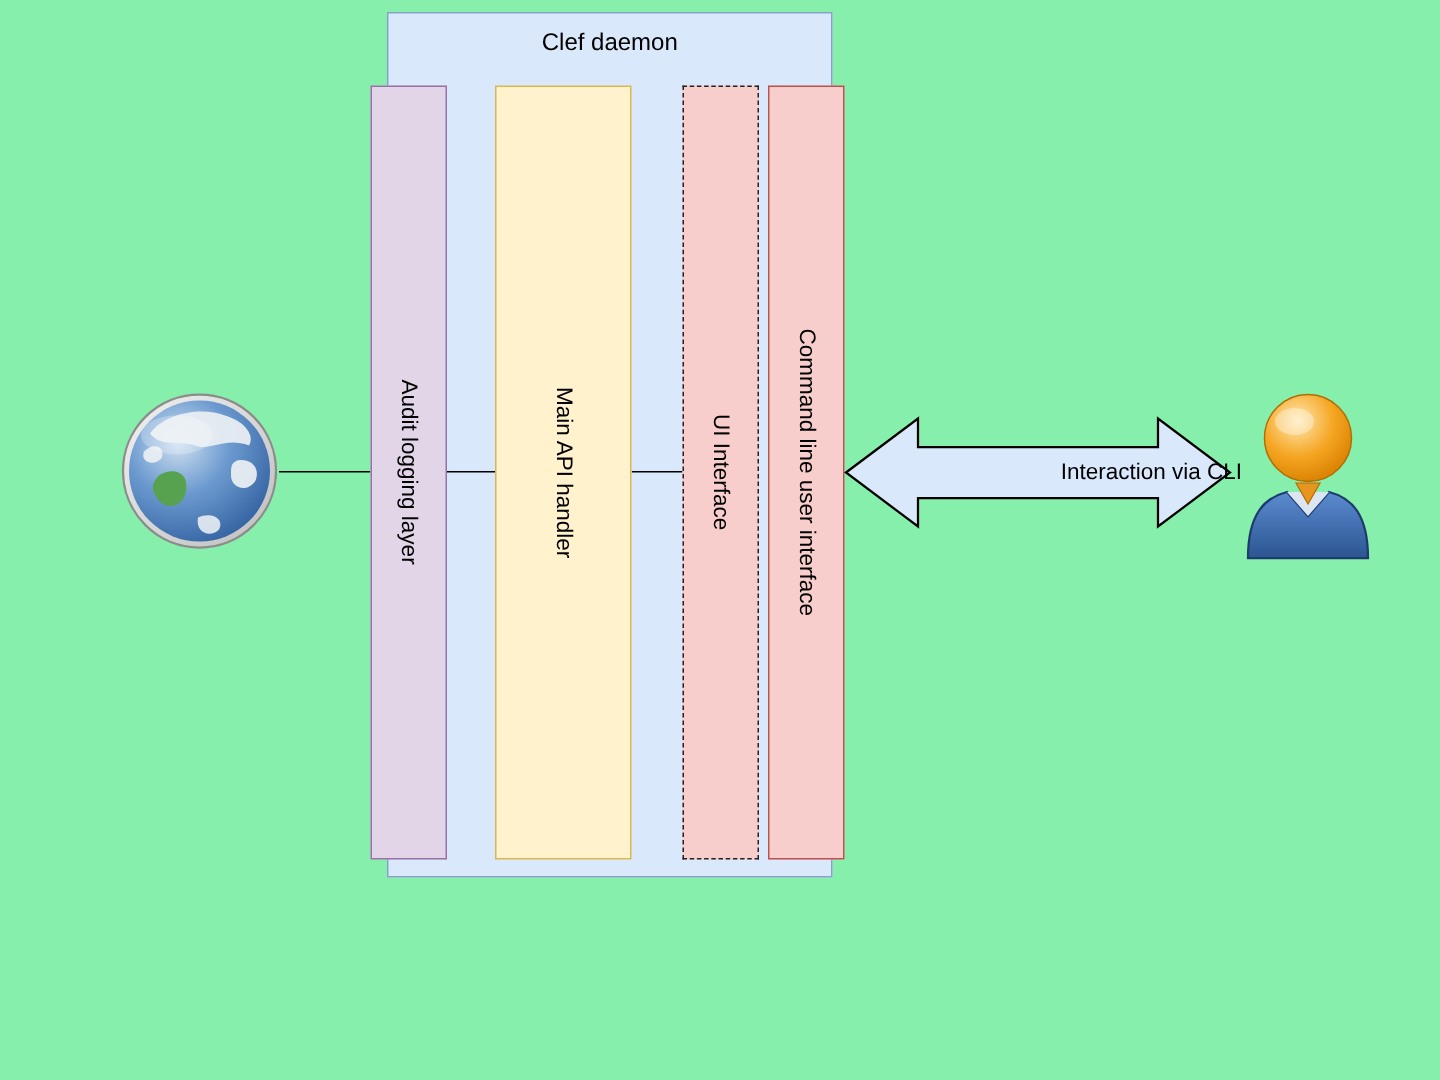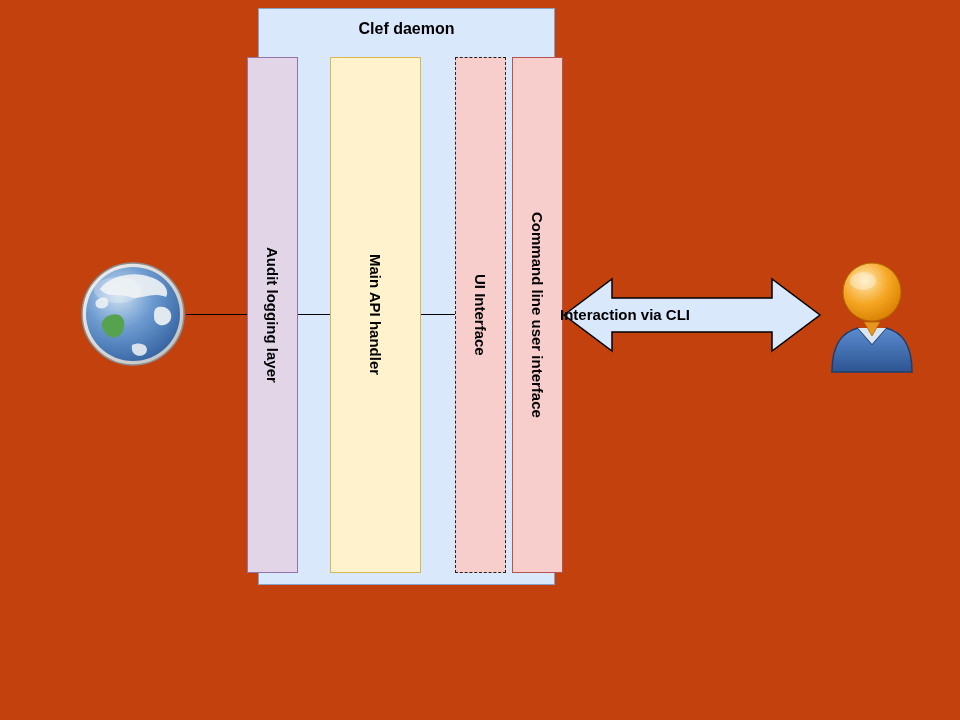--- a/index.html
+++ b/index.html
@@ -1,18 +1,18 @@
 <!DOCTYPE html>
 <html><head>
 <meta charset="utf-8">
 <style>
   html,body { margin:0; padding:0; background:#000; }
   .stage {
-    position:relative; width:960px; height:720px; background:#c2410c;
-    font-family:"Liberation Sans", sans-serif; color:#000; overflow:hidden;font-weight:bold;
+    position:relative; width:960px; height:720px; background:#86efac;
+    font-family:"Liberation Sans", sans-serif; color:#000; overflow:hidden;
   }
   .container-box {
     position:absolute; left:258px; top:8px; width:297px; height:577px;
     background:#dae8fc; border:1px solid #85a3c6; box-sizing:border-box;
   }
   .container-title {
     position:absolute; left:258px; top:20px; width:297px;
     text-align:center; font-size:16px; color:#000;
   }
   .col {
@@ -32,21 +32,21 @@
   .line-audit-api { left:298px; top:314px; width:32px; }
   .line-api-ui { left:421px; top:314px; width:34px; }
   .caret-mark {
     position:absolute; left:145px; top:302px; font-size:16px; color:#000;
     font-family:"Liberation Sans", sans-serif;
   }
   .globe-wrap { position:absolute; left:80px; top:261px; width:106px; height:106px; }
   .arrow-wrap { position:absolute; left:560px; top:272px; width:268px; height:86px; }
   .arrow-label {
     position:absolute; left:560px; top:306px; width:268px;
-    text-align:left; font-size:15px; color:#000;
+    text-align:right; font-size:15px; color:#000;
   }
   .user-wrap { position:absolute; left:824px; top:248px; width:96px; height:128px; }
   svg { display:block; }
 </style>
 </head>
 <body>
 
 <div class="stage">
 
   <div class="container-box"></div>

